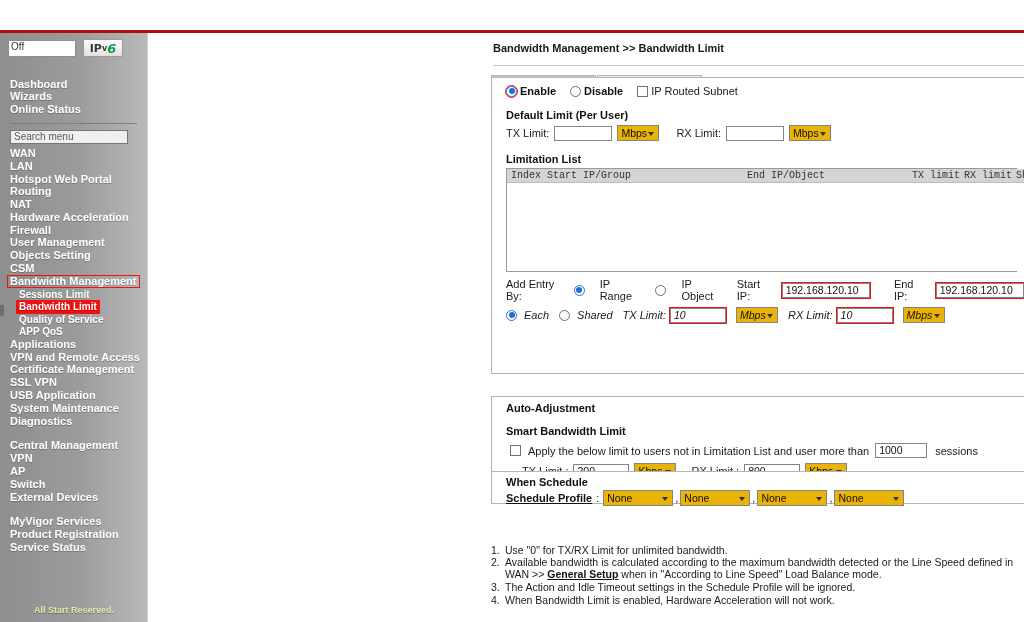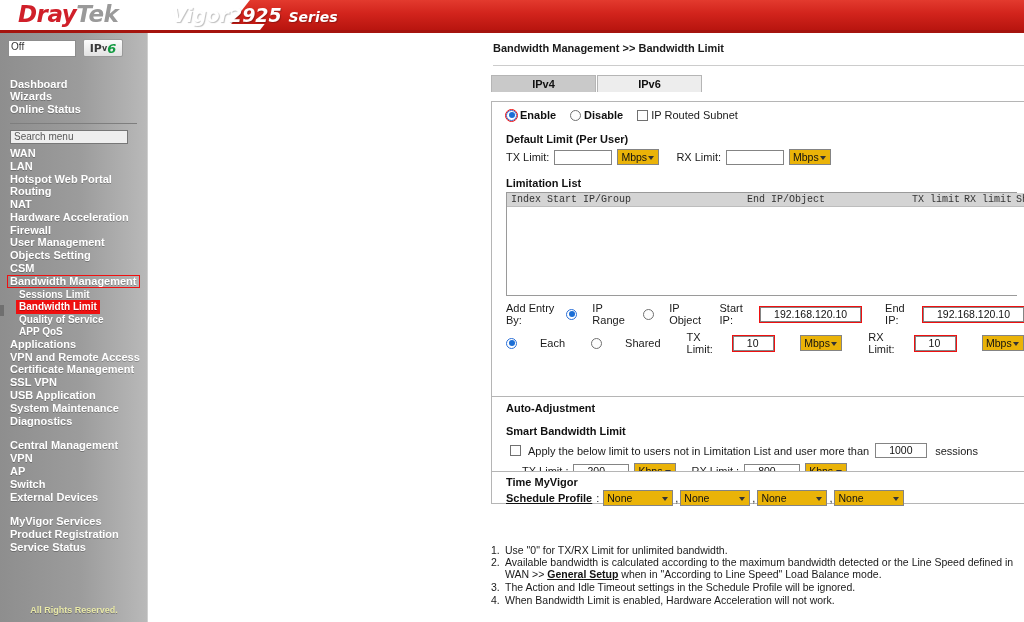--- a/index.html
+++ b/index.html
@@ -146,42 +146,42 @@
     display: flex; align-items: center; justify-content: center;
     border: 1px solid #b5b5b5; border-bottom: none;
   }
   .tab.active { background: #c9c9c9; }
   .tab.inactive { background: #ededed; margin-left: 1px; }
 
   .panel {
     position: absolute; left: 342px; width: 534px;
     border: 1px solid #b5b5b5; background: #ffffff;
   }
-  #panel-main { top: 68px; height: 297px; }
+  #panel-main { top: 44px; height: 297px; }
 
   .row { display: flex; align-items: center; }
   .lbl { font-size: 11px; color: #1a1a1a; }
   .lbl-b { font-size: 11px; color: #111; font-weight: bold; }
 
   .radio, .checkbox {
     width: 11px; height: 11px; margin: 0 3px 0 0;
     border: 1px solid #707070; background: #fdfdfd;
     display: inline-block; position: relative; flex: none;
   }
   .radio { border-radius: 50%; }
   .radio.on { border-color: #2a6fd8; background: #ffffff; }
   .radio.on::after {
     content: ""; position: absolute; top: 1.5px; left: 1.5px;
     width: 6px; height: 6px; border-radius: 50%; background: #1b6ed6;
   }
   .redbox { outline: 1.6px solid #ef1010; outline-offset: 0px; }
 
   .tbox {
     height: 15px; border: 1px solid #848484; background: #ffffff;
-    font-size: 10.5px; color: #111; padding: 0 13px; line-height: 13px;
+    font-size: 10.5px; color: #111; padding: 0 3px; line-height: 13px;
     font-family: "Liberation Sans", sans-serif;
     display: flex; align-items: center;
   }
   .sel {
     height: 16px; border: 1px solid #848484; background: #eab308;
     font-size: 10.5px; color: #111; padding: 0 14px 0 3px;
     display: flex; align-items: center; position: relative;
     font-family: "Liberation Sans", sans-serif;
   }
   .sel::after {
@@ -220,32 +220,20 @@
   }
   .note-num { width: 12px; flex: none; text-align: left; }
   .note-txt { flex: 1; }
   .ulink { text-decoration: underline; font-weight: bold; color: #111; }
 </style>
 </head>
 <body>
 
 <div class="page">
 
-  <div class="banner">
-    <div class="banner-left"></div>
-    <div class="swoosh"></div>
-    <div class="swoosh2"></div>
-    <div class="logo">
-      <span class="dray">Dray</span><span class="tek">Tek</span>
-    </div>
-    <div class="model">
-      <span>Vigor2925</span>
-      <span class="series">Series</span>
-    </div>
-  </div>
   <div class="banner-underline"></div>
 
   <div class="sidebar">
     <div class="sb-tick"></div>
     <div class="sb-top">
       <div class="sb-select">
         <span>Off</span>
       </div>
       <div class="ipv6-btn">
         <span>IP</span>
@@ -301,21 +289,21 @@
       <div class="menu-item"><span>Switch</span></div>
       <div class="menu-item"><span>External Devices</span></div>
 
       <div class="menu-gap"></div>
 
       <div class="menu-item"><span>MyVigor Services</span></div>
       <div class="menu-item"><span>Product Registration</span></div>
       <div class="menu-item"><span>Service Status</span></div>
     </div>
 
-    <div class="rights">All Rights Reserved.</div>
+    <div class="rights">All Start Reserved.</div>
   </div>
 
   <div class="main">
 
     <div class="breadcrumb">Bandwidth Management &gt;&gt; Bandwidth Limit</div>
     <div class="hr-top"></div>
 
     <div class="tabs">
       <div class="tab active">
           <span>IPv4</span>
@@ -367,21 +355,21 @@
         <span class="radio on"></span>
         <span class="lbl">IP Range</span>
         <span class="radio" style="margin-left:6px"></span>
         <span class="lbl">IP Object</span>
         <span class="lbl" style="margin-left:6px">Start IP:</span>
         <span class="tbox redbox" style="width:105px">192.168.120.10</span>
         <span class="lbl" style="margin-left:12px">End IP:</span>
         <span class="tbox redbox" style="width:105px">192.168.120.10</span>
       </div>
 
-      <div class="row" style="margin:5px 0 0 14px; gap:20px;">
+      <div class="row" style="margin:5px 0 0 14px; gap:4px;font-style:italic;">
         <span class="radio on"></span>
         <span class="lbl">Each</span>
         <span class="radio" style="margin-left:6px"></span>
         <span class="lbl">Shared</span>
         <span class="lbl" style="margin-left:6px">TX Limit:</span>
         <span class="tbox redbox" style="width:56px">10</span>
         <span class="sel" style="width:42px; margin-left:6px">Mbps</span>
         <span class="lbl" style="margin-left:6px">RX Limit:</span>
         <span class="tbox redbox" style="width:56px">10</span>
         <span class="sel" style="width:42px; margin-left:6px">Mbps</span>
@@ -403,21 +391,21 @@
         <span class="lbl">TX Limit :</span>
         <span class="tbox" style="width:56px">200</span>
         <span class="sel" style="width:42px">Kbps</span>
         <span class="lbl" style="margin-left:10px">RX Limit :</span>
         <span class="tbox" style="width:56px">800</span>
         <span class="sel" style="width:42px">Kbps</span>
       </div>
     </div>
 
     <div class="panel" style="top:438px; height:33px;">
-      <div class="lbl-b" style="margin:4px 0 0 14px;">Time MyVigor</div>
+      <div class="lbl-b" style="margin:4px 0 0 14px;">When Schedule</div>
       <div class="row" style="margin:2px 0 0 14px; gap:2px;align-items:center;">
         <span class="lbl-b" style="text-decoration:underline">Schedule Profile</span>
         <span class="lbl" style="margin:0 2px">:</span>
         <span class="sel" style="width:70px">None</span>
         <span class="lbl">,</span>
         <span class="sel" style="width:70px">None</span>
         <span class="lbl">,</span>
         <span class="sel" style="width:70px">None</span>
         <span class="lbl">,</span>
         <span class="sel" style="width:70px">None</span>

